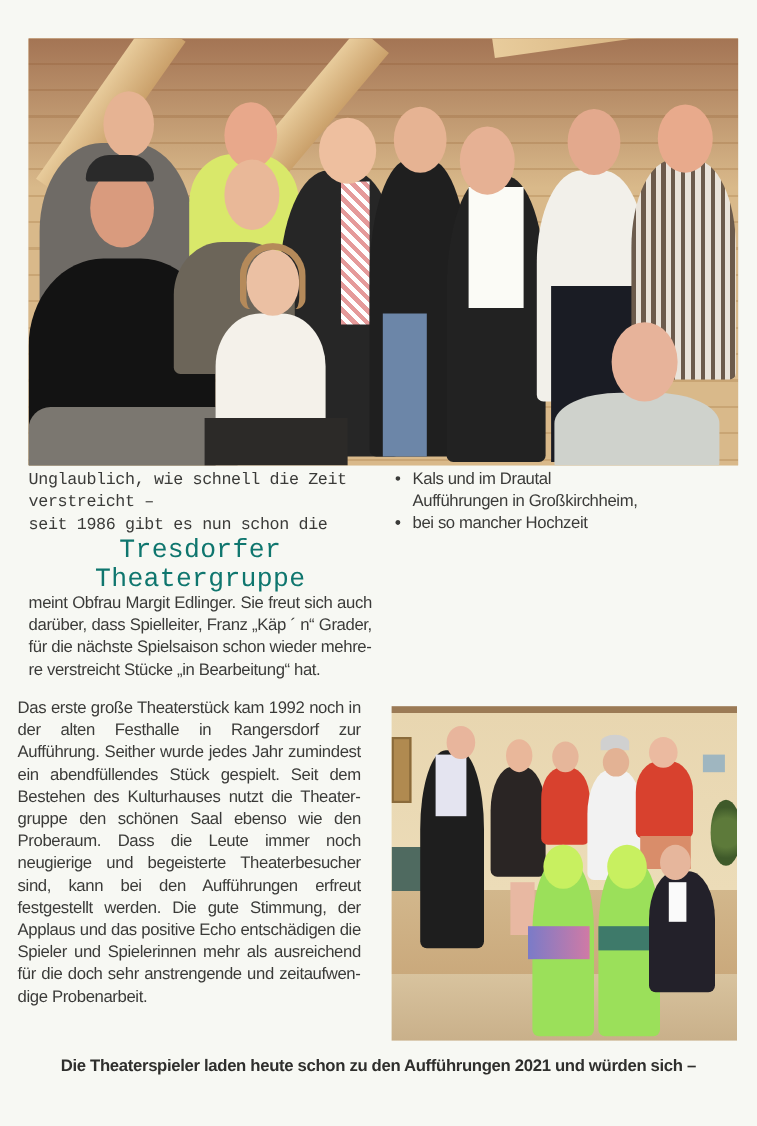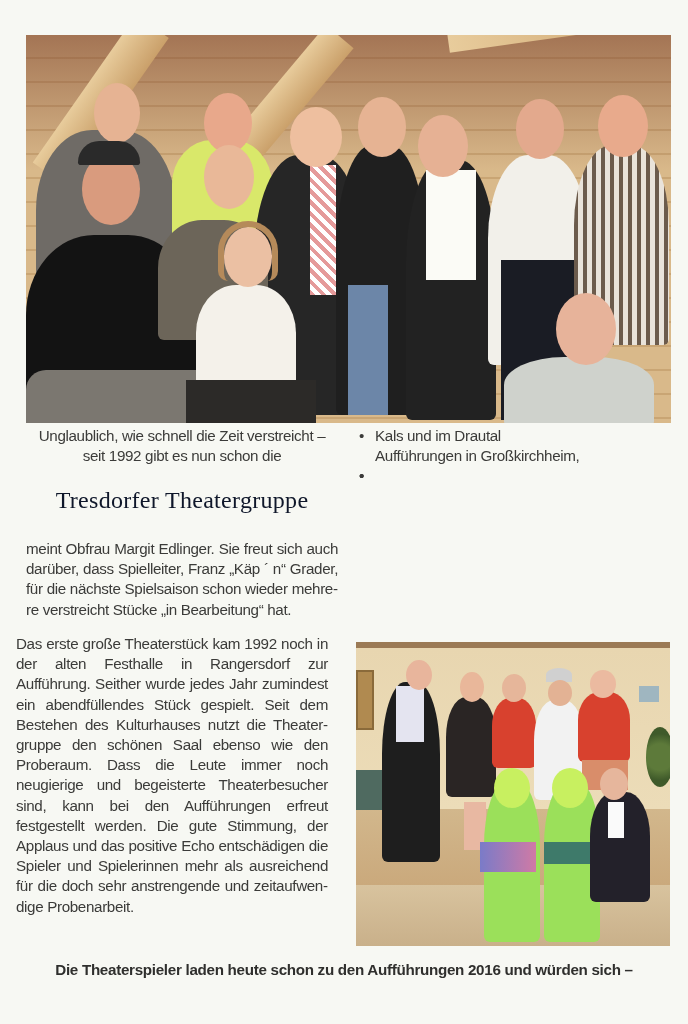--- a/index.html
+++ b/index.html
@@ -64,36 +64,36 @@
     .text-block p {
       margin: 0;
       text-align: justify;
       hyphens: manual;
     }
     .intro {
       position: absolute;
       left: 26px;
       top: 426px;
       width: 312px;
-      text-align: center;
       font-size: 15.2px;
       line-height: 20.4px;
       letter-spacing: -0.35px;
       color: #3b3b39;
+      font-family: Liberation Mono, monospace;
     }
     .title {
       position: absolute;
       left: 26px;
       top: 487px;
       width: 312px;
       text-align: center;
-      font-family: Liberation Serif, serif;
+      font-family: Liberation Mono, monospace;
       font-size: 24px;
       letter-spacing: 0.3px;
-      color: #0f172a;
+      color: #0f766e;
       font-weight: normal;
     }
     #left-body-1 { left: 26px; top: 539px; width: 312px; }
     #left-body-2 { left: 16px; top: 634px; width: 312px; }
     #right-body { left: 356px; top: 426px; width: 314px; }
     .bullets {
       list-style: none;
       margin: 0;
       padding: 0;
     }
@@ -156,21 +156,21 @@
   <div class="person" style="left:170px; top:250px; width:100px; height:120px; background:#f4f1ea;"></div>
   <div style="position:absolute; left:160px; top:345px; width:130px; height:45px; background:#2c2a28;"></div>
   <div class="head" style="left:198px; top:192px; width:48px; height:60px; background:#ebc0a3;"></div>
   <div style="position:absolute; left:192px; top:186px; width:60px; height:60px; border-radius:50% 50% 10px 10px; border:6px solid #b58a5a; border-bottom:none; box-sizing:border-box;"></div>
   <div class="person" style="left:478px; top:322px; width:150px; height:70px; background:#cfd2cc;"></div>
   <div class="head" style="left:530px; top:258px; width:60px; height:72px; background:#e7b39a;"></div>
 </div>
 
 <div class="intro">
   <div>Unglaublich, wie schnell die Zeit verstreicht –</div>
-  <div>seit 1992 gibt es nun schon die</div>
+  <div>seit 1986 gibt es nun schon die</div>
 </div>
 <h1 class="title" style="margin:0;">Tresdorfer Theatergruppe</h1>
 
 <div id="left-body-1" class="text-block">
   <p>meint Obfrau Margit Edlinger. Sie freut sich auch darüber, dass Spielleiter, Franz „Käp ´ n“ Grader, für die nächste Spielsaison schon wieder mehre­re verstreicht Stücke „in Bearbeitung“ hat.</p>
 </div>
 <div id="left-body-2" class="text-block">
   <p>Das erste große Theaterstück kam 1992 noch in der alten Festhalle in Rangersdorf zur Aufführung. Seither wurde jedes Jahr zumindest ein abendfüllendes Stück gespielt. Seit dem Bestehen des Kulturhauses nutzt die Theater­gruppe den schönen Saal ebenso wie den Proberaum. Dass die Leute immer noch neugierige und begeisterte Theaterbesucher sind, kann bei den Aufführungen erfreut festgestellt werden. Die gute Stimmung, der Applaus und das positive Echo entschädigen die Spieler und Spielerinnen mehr als ausreichend für die doch sehr anstrengende und zeitaufwen­dige Probenarbeit.</p>
 </div>
 
@@ -179,20 +179,21 @@
     <li>
       <span class="bullet">•</span>
       <div>Kals und im Drautal</div>
       <div>Aufführungen in Großkirchheim,</div>
     </li>
     <li>
       <span class="bullet">•</span>
     </li>
     <li>
       <span class="bullet">•</span>
+      <div>bei so mancher Hochzeit</div>
     </li>
   </ul>
 </div>
 
 <div id="photo-stage" class="photo">
 
   <div style="position:absolute; left:0; top:28px; width:14px; height:56px; background:#b08a50; border:2px solid #8a6a3a;"></div>
   <div style="position:absolute; left:283px; top:44px; width:20px; height:16px; background:#9fb6c0;"></div>
 
   <div style="position:absolute; left:0; top:128px; width:40px; height:40px; background:#4f6a60;"></div>
@@ -220,14 +221,14 @@
   <div class="person" style="left:188px; top:140px; width:56px; height:160px; background:#9be05a;"></div>
   <div class="head" style="left:196px; top:126px; width:36px; height:40px; background:#c8f060;"></div>
   <div style="position:absolute; left:188px; top:200px; width:56px; height:22px; background:#3e7a6a;"></div>
 
   <div class="person" style="left:234px; top:150px; width:60px; height:110px; background:#23212a;"></div>
   <div style="position:absolute; left:252px; top:160px; width:16px; height:36px; background:#fafafa;"></div>
   <div class="head" style="left:244px; top:126px; width:28px; height:32px; background:#e6b69c;"></div>
 </div>
 
 <div class="footer">
-  <div>Die Theaterspieler laden heute schon zu den Aufführungen 2016 und würden sich –</div>
+  <div>Die Theaterspieler laden heute schon zu den Aufführungen 2021 und würden sich –</div>
 </div>
 
 </body></html>

